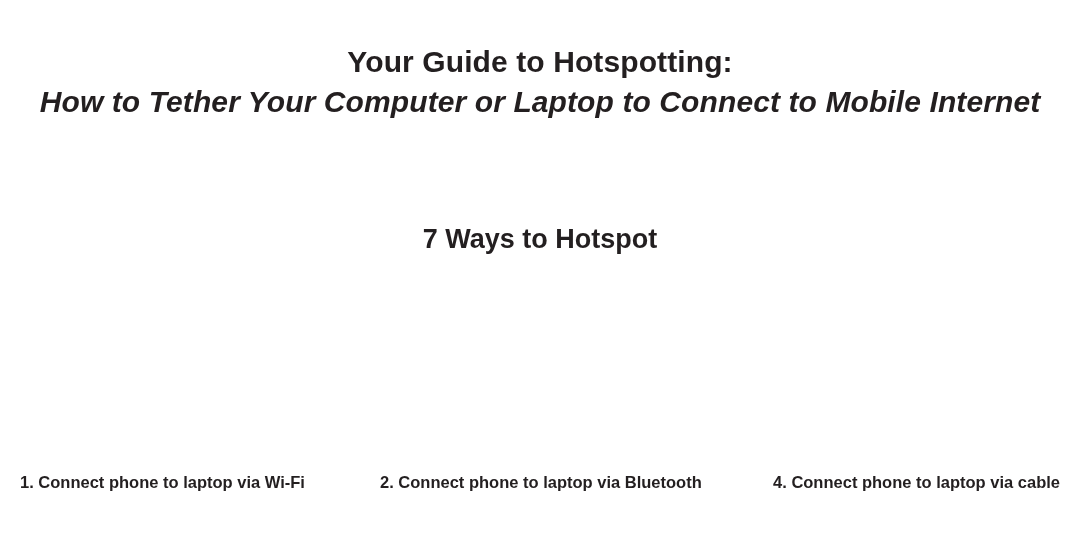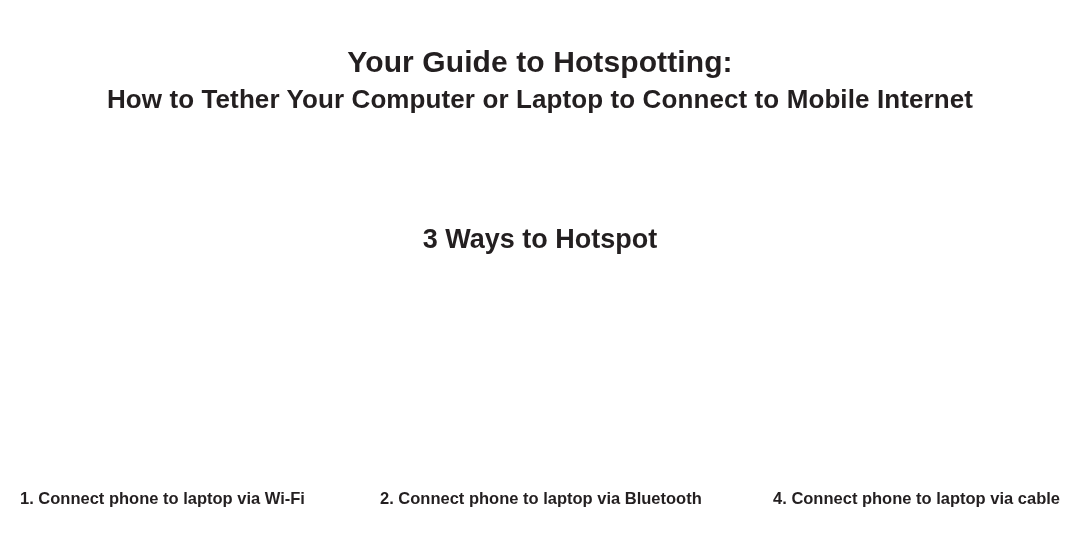--- a/index.html
+++ b/index.html
@@ -35,38 +35,39 @@
     color: #231f20;
     letter-spacing: 0.1px;
     line-height: 1.18;
   }
 
   .title-line-1 {
     font-size: 30px;
   }
 
   .title-line-2 {
-    font-size: 26px;
+    font-size: 30px;
     margin-top: 5px;
+    font-style: italic;
   }
 
   .subtitle {
     position: absolute;
     top: 224px;
     left: 0;
     width: 1080px;
     text-align: center;
     font-size: 27px;
     font-weight: bold;
     color: #231f20;
   }
 
   .columns {
     position: absolute;
-    top: 488px;
+    top: 472px;
     left: 0;
     width: 1080px;
     display: flex;
     flex-direction: row;
     align-items: flex-start;
     justify-content: space-between;
     box-sizing: border-box;
     padding: 0 20px;
   }
 
@@ -96,21 +97,21 @@
 </head>
 <body>
 
 <div class="page">
 
   <div class="title-block">
     <div class="title-line title-line-1">Your Guide to Hotspotting:</div>
     <div class="title-line title-line-2">How to Tether Your Computer or Laptop to Connect to Mobile Internet</div>
   </div>
 
-  <div class="subtitle">3 Ways to Hotspot</div>
+  <div class="subtitle">7 Ways to Hotspot</div>
 
   <div class="columns">
 
     <div class="column left">
       <div class="caption">1. Connect phone to laptop via Wi-Fi</div>
     </div>
 
     <div class="column center">
       <div class="caption">2. Connect phone to laptop via Bluetooth</div>
     </div>

